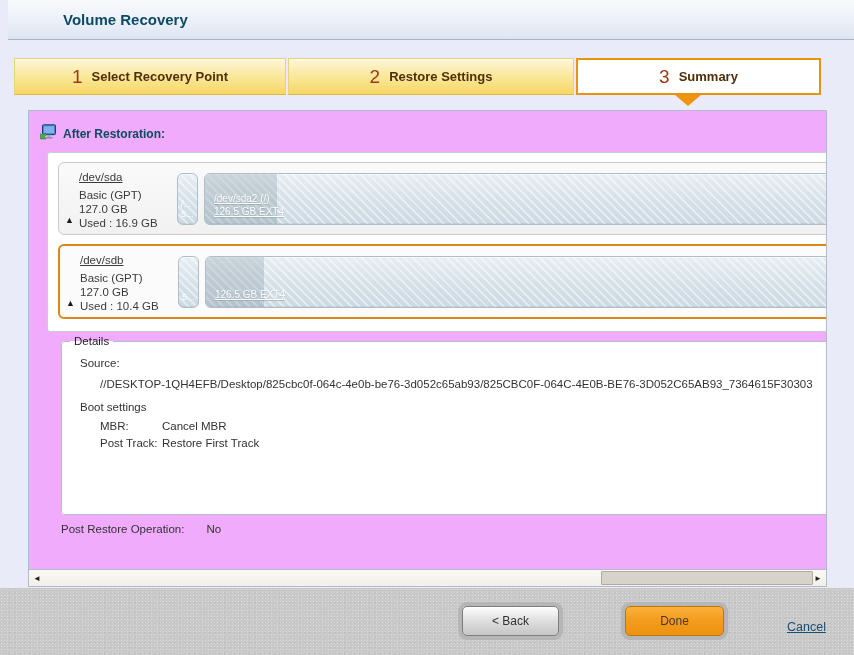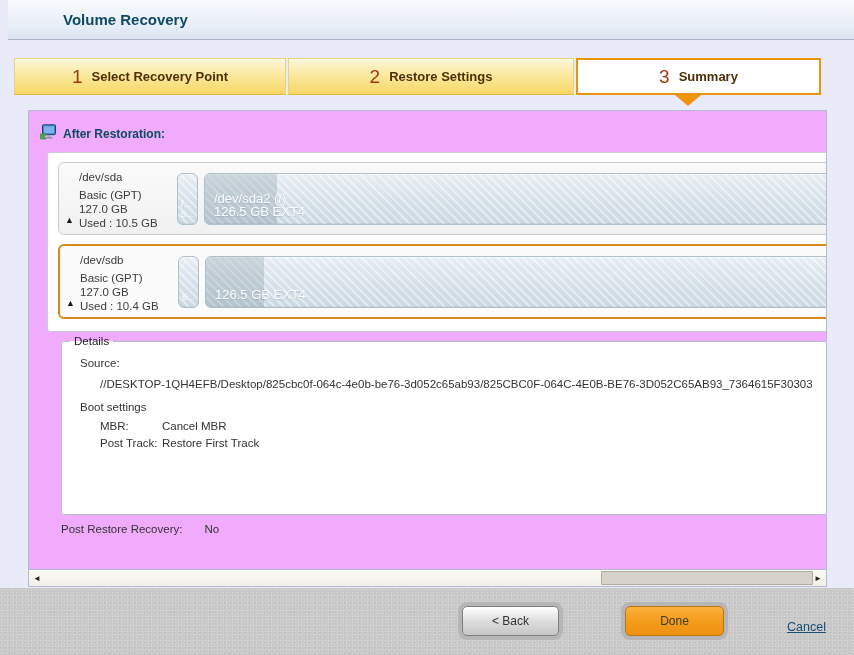--- a/index.html
+++ b/index.html
@@ -59,21 +59,21 @@
     padding:9px 10px;
   }
   .disk-row {
     position:relative; height:73px; width:930px;
     background:linear-gradient(180deg,#fafafa,#f1f1f2);
     border:1px solid #c9cccf; border-radius:6px; margin-bottom:9px;
     cursor:pointer;
   }
   .disk-row.selected { border:2px solid #d8891a; height:75px; background:#fbfbfb; }
   .disk-info { position:absolute; left:20px; top:7px; font-size:11.5px; color:#3c3c3c; line-height:14px; }
-  .disk-device { margin-bottom:4px; }
+  .disk-device { margin-bottom:4px;text-decoration:underline; }
   .up-arrow { position:absolute; left:6px; bottom:9px; font-size:9px; color:#1a1a1a; }
 
   .part {
     position:absolute; top:10px; height:52px; border-radius:6px;
     border:1px solid #adbfcb;
     background:
       repeating-linear-gradient(45deg, rgba(255,255,255,0.45) 0 2px, rgba(255,255,255,0) 2px 6px),
       linear-gradient(180deg,#e7eef3 0%, #d5e0e8 55%, #ccdae3 100%);
     box-shadow:inset 0 1px 0 rgba(255,255,255,0.6), inset 0 -1px 0 rgba(0,0,0,0.06);
     overflow:hidden;
@@ -84,22 +84,23 @@
     position:absolute; left:0; top:0; bottom:0;
     background:rgba(96,118,133,0.22); border-radius:5px 0 0 5px;
   }
   .used-sda { width:72px; } .used-sdb { width:58px; }
   .part-text-s {
     position:absolute; left:3px; bottom:5px;
     font-size:9px; line-height:10px; color:#ffffff; white-space:nowrap;
   }
   .part-text-l {
     position:absolute; left:9px; bottom:6px;
-    font-size:13px; line-height:13px; color:rgba(255,255,255,0.97); white-space:nowrap;
+    font-size:10px; line-height:13px; color:rgba(255,255,255,0.97); white-space:nowrap;
     text-shadow:0 1px 1px rgba(120,140,155,0.4);
+    text-decoration:underline;
   }
 
   
   .details {
     position:absolute; left:32px; top:224px; width:950px; height:180px;
     border:1px solid #b5bcc8; border-radius:4px; background:#fff;
   }
   .details legend { margin-left:8px; padding:0 4px; font-size:11.5px; color:#222; }
   .det-text { font-size:11.5px; color:#333; }
   .src-label { margin:10px 0 9px 18px; }
@@ -200,21 +201,21 @@
     </div>
 
     <div class="disk-list">
 
       <div class="disk-row">
         <span class="up-arrow">▲</span>
         <div class="disk-info">
           <div class="disk-device">/dev/sda</div>
           <div>Basic (GPT)</div>
           <div>127.0 GB</div>
-          <div>Used : 10.5 GB</div>
+          <div>Used : 16.9 GB</div>
         </div>
         <div class="part part-small">
           <div class="part-text-s">
             <div>/...</div>
             <div>5...</div>
           </div>
         </div>
         <div class="part part-large">
           <div class="used-overlay used-sda"></div>
           <div class="part-text-l">
@@ -258,21 +259,21 @@
         <span class="lbl">MBR:</span>
         <span>Cancel MBR</span>
       </div>
       <div class="det-text detail-row">
         <span class="lbl">Post Track:</span>
         <span>Restore First Track</span>
       </div>
     </fieldset>
 
     <div class="post-restore">
-      <span>Post Restore Recovery:</span><span class="val">No</span>
+      <span>Post Restore Operation:</span><span class="val">No</span>
     </div>
 
     <div class="hscroll">
       <div class="scroll-btn left">◄</div>
       <div class="scroll-thumb"></div>
       <div class="scroll-btn right">►</div>
     </div>
 
   </div>
 

